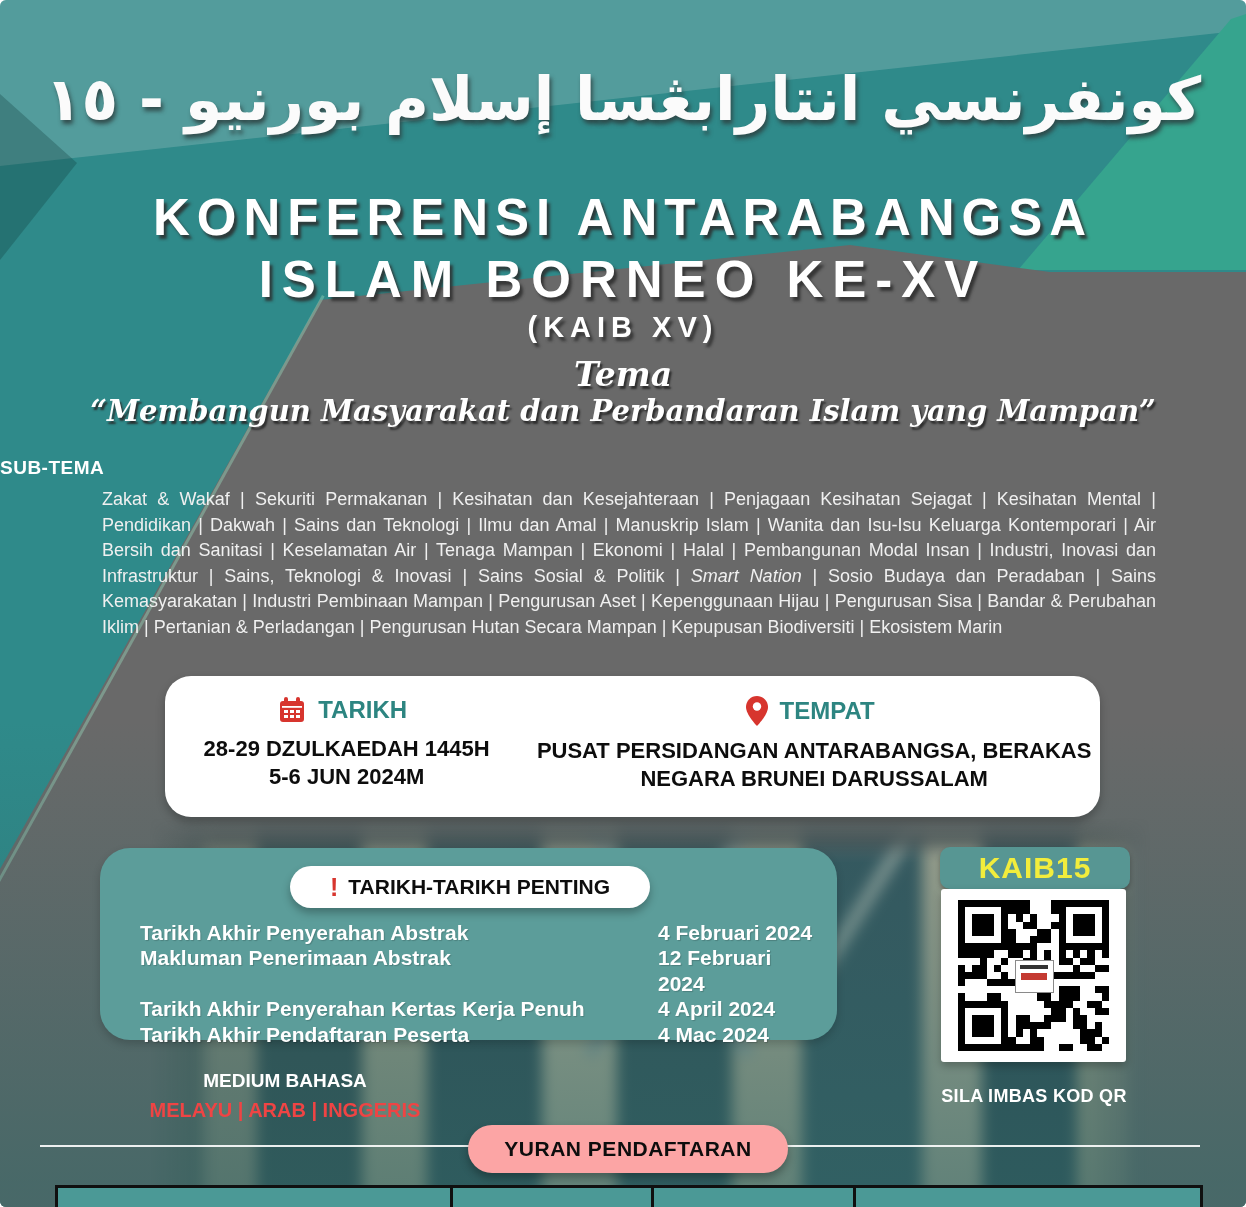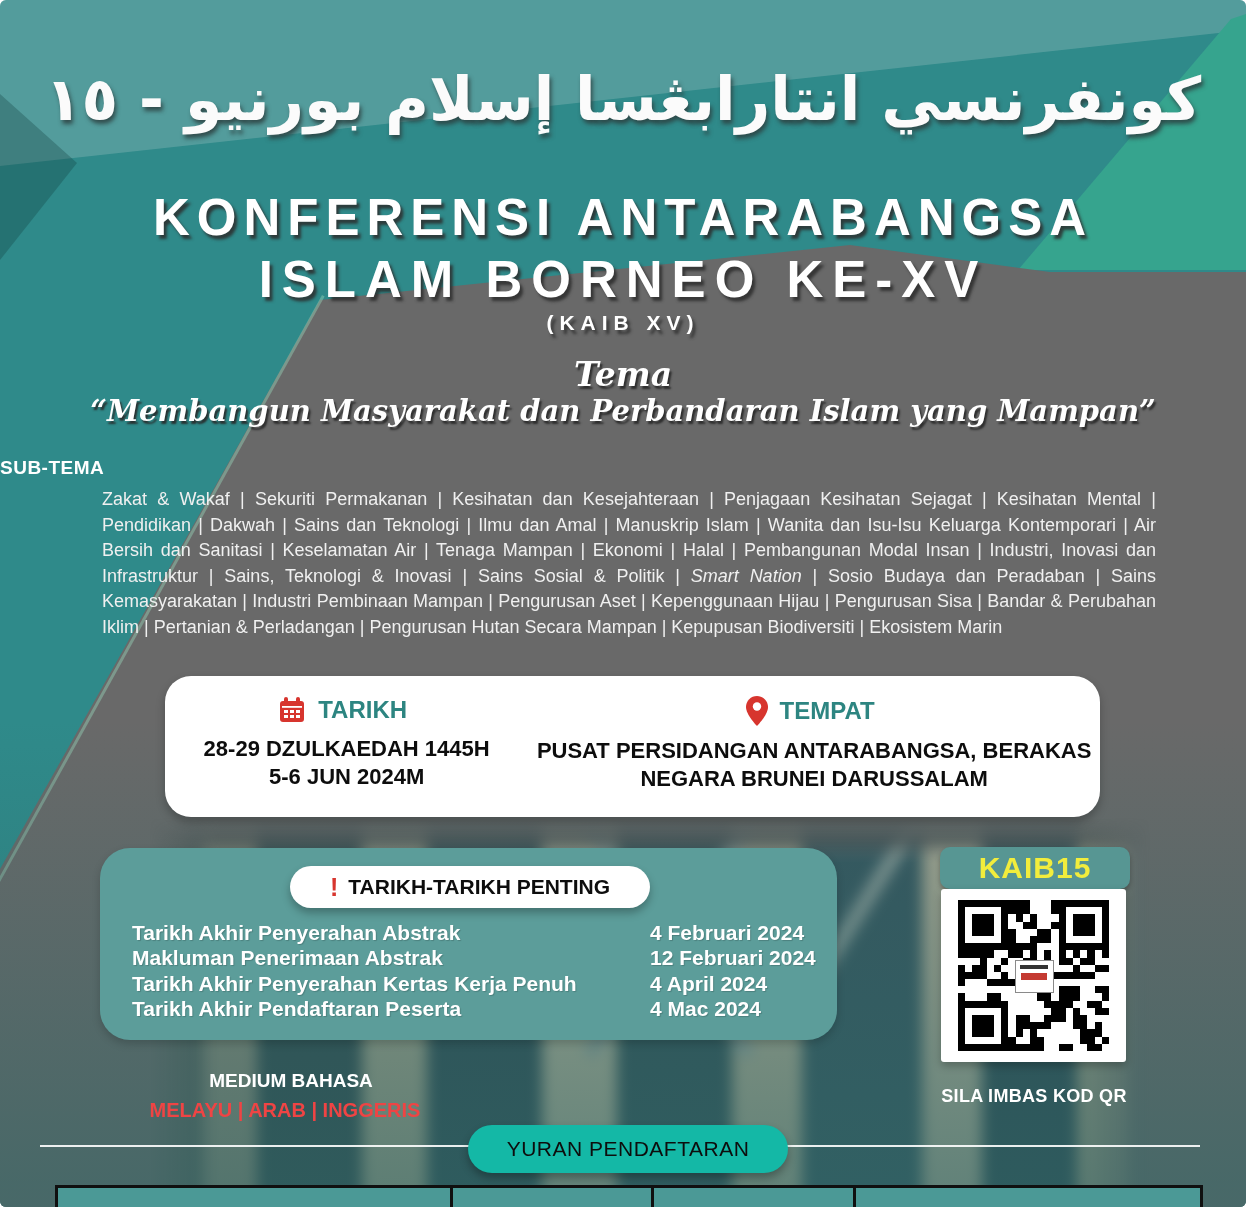--- a/index.html
+++ b/index.html
@@ -51,21 +51,21 @@
     background:linear-gradient(180deg,rgba(47,108,107,0) 0%,rgba(45,104,103,0.55) 95%);}
   
   .content{position:absolute;inset:0;z-index:5;}
   .jawi{left:0;right:0;top:64px;text-align:center;direction:rtl;color:#fbfbfb;
     font-family:"DejaVu Sans",sans-serif;font-weight:bold;font-size:60px;
     text-shadow:2px 4px 4px rgba(45,65,65,0.85);}
   .title{left:0;right:0;text-align:center;color:#ffffff;font-weight:bold;
     text-shadow:3px 4px 3px rgba(45,45,45,0.85);}
   .title1{top:188px;font-size:51px;letter-spacing:7px;}
   .title2{top:250px;font-size:51px;letter-spacing:9px;}
-  .title3{top:311px;font-size:21px;letter-spacing:6px;}
+  .title3{top:311px;font-size:29px;letter-spacing:6px;}
   .script{left:0;right:0;text-align:center;color:#ffffff;font-weight:bold;font-style:italic;
     font-family:"DejaVu Serif",serif;text-shadow:2px 3px 2px rgba(40,40,40,0.9);}
   .tema{top:355px;font-size:33px;}
   .quote{top:394px;font-size:29px;}
   .subtema-h{left:0;right:0;top:457px;color:#ffffff;
     font-weight:bold;font-size:19px;letter-spacing:.5px;}
   .subtema-p{left:102px;top:487px;width:1054px;color:#f0f0f0;font-size:18px;
     line-height:25.6px;text-align:justify;}
   .subtema-p .it{font-style:italic;}
   
@@ -82,21 +82,21 @@
   .dates-panel{left:100px;top:848px;width:737px;height:192px;background:#5C9D9A;
     border-radius:30px;box-shadow:0 4px 8px rgba(0,0,0,0.18);}
   .dates-pill{position:absolute;left:190px;top:18px;width:360px;height:42px;background:#ffffff;
     border-radius:22px;box-shadow:0 5px 8px rgba(0,0,0,0.28);
     display:flex;align-items:center;justify-content:center;gap:10px;}
   .excl{color:#D7352E;font-weight:bold;font-size:25px;line-height:1;}
   .pill-text{font-weight:bold;font-size:21px;color:#0d0d0d;}
   .dates-rows{position:absolute;left:32px;right:20px;top:72px;color:#ffffff;
     font-weight:bold;font-size:21px;line-height:25.4px;text-shadow:1px 1px 1px rgba(0,0,0,0.18);}
   .drow{display:flex;}
-  .dlabel{width:496px;}
+  .dlabel{width:496px;margin-left:8px;}
   .ddate{flex:1;margin-left:22px;}
   
   .qr-badge{left:940px;top:847px;width:190px;height:42px;background:#579693;border-radius:10px;
     box-shadow:0 3px 5px rgba(0,0,0,0.3);display:flex;align-items:center;justify-content:center;}
   .qr-badge span{color:#F2ED3C;font-weight:bold;font-size:30px;letter-spacing:1px;}
   .qr-card{left:941px;top:889px;width:185px;height:173px;background:#ffffff;border-radius:3px;
     box-shadow:0 4px 8px rgba(0,0,0,0.25);display:flex;align-items:center;justify-content:center;}
   .qr-box{position:relative;width:151px;height:151px;}
   .qr-grid{display:grid;width:100%;height:100%;grid-template-columns:repeat(21,1fr);grid-auto-rows:1fr;}
   .qr-grid i{display:block;}
@@ -105,26 +105,26 @@
   .qr-finder::after{content:"";position:absolute;left:14px;top:14px;width:22px;height:22px;background:#000;}
   .qf-tl{left:0;top:0;}
   .qf-tr{right:0;top:0;}
   .qf-bl{left:0;bottom:0;}
   .qr-logo{position:absolute;left:57px;top:60px;width:37px;height:31px;background:#fff;border:1px solid #8a8a8a;}
   .qr-logo::before{content:"";position:absolute;left:5px;top:12px;width:26px;height:7px;background:#c43a32;}
   .qr-logo::after{content:"";position:absolute;left:4px;top:4px;width:28px;height:4px;background:#333;}
   .qr-caption{left:900px;top:1086px;width:268px;text-align:center;color:#ffffff;
     font-weight:bold;font-size:18px;letter-spacing:.3px;}
   
-  .medium-h{left:141px;top:1070px;width:300px;text-align:center;color:#ffffff;font-weight:bold;font-size:19px;}
+  .medium-h{left:135px;top:1070px;width:300px;text-align:center;color:#ffffff;font-weight:bold;font-size:19px;}
   .medium-langs{left:110px;top:1099px;width:350px;text-align:center;color:#ef4444;font-weight:bold;font-size:20px;}
   .rule{left:40px;top:1145px;width:1160px;height:2px;background:rgba(255,255,255,0.9);}
-  .fee-btn{left:468px;top:1125px;width:320px;height:48px;background:#14b8a6;border-radius:26px;
+  .fee-btn{left:468px;top:1125px;width:320px;height:48px;background:#fca5a5;border-radius:26px;
     box-shadow:0 5px 9px rgba(0,0,0,0.3);display:flex;align-items:center;justify-content:center;
-    font-weight:normal;font-size:21px;color:#0d0d0d;letter-spacing:.5px;}
+    font-weight:bold;font-size:21px;color:#0d0d0d;letter-spacing:.5px;}
   .fee-table{left:55px;top:1185px;width:1142px;height:60px;background:#4B9996;border:3px solid #101010;}
   .fee-div{position:absolute;top:0;bottom:0;width:3px;background:#101010;}
   .fd1{left:392px;} .fd2{left:593px;} .fd3{left:795px;}
 </style>
 </head>
 <body>
 
 <div class="poster">
 
   <div class="abs bg-base"></div>

